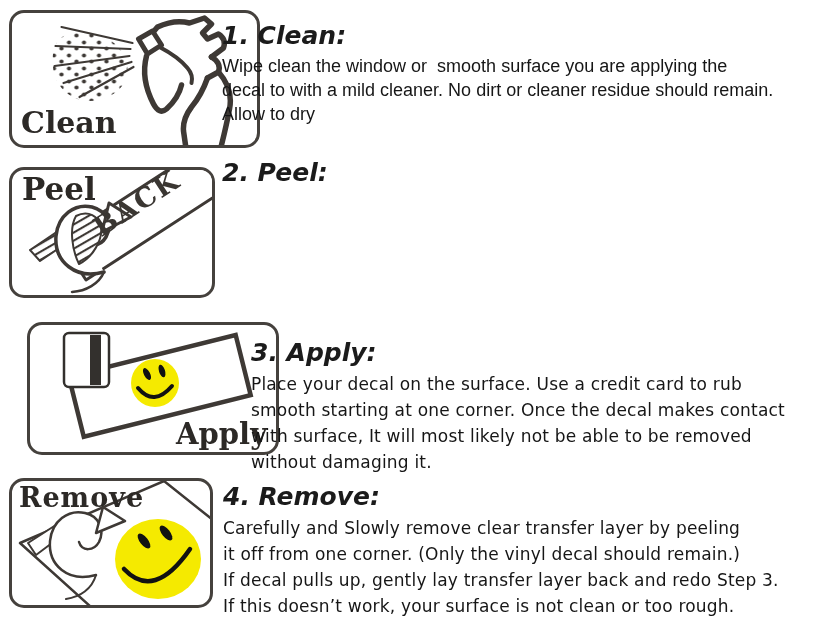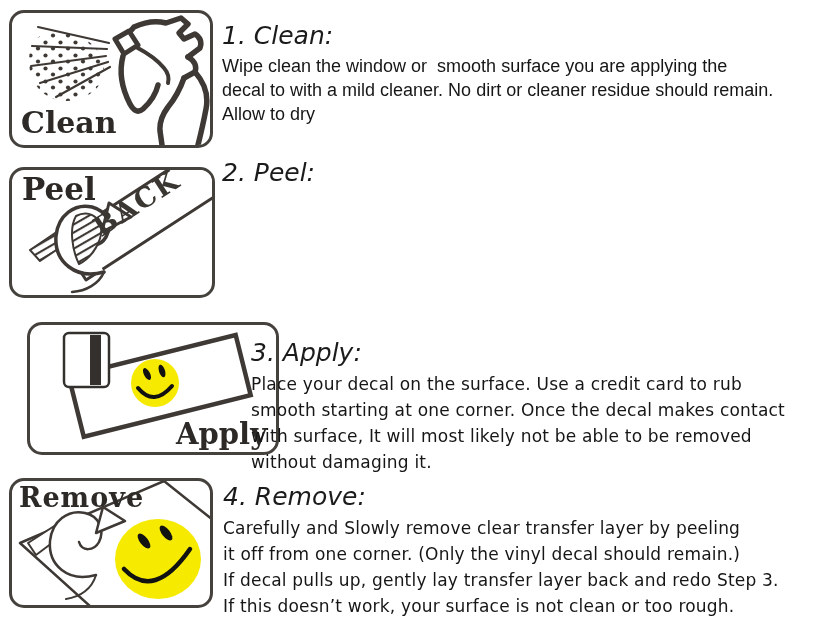--- a/index.html
+++ b/index.html
@@ -1,42 +1,42 @@
 <!DOCTYPE html>
 <html><head>
 <meta charset="utf-8">
 <style>
   html,body{margin:0;padding:0;background:#fff;}
   #page{position:relative;width:821px;height:618px;background:#fff;overflow:hidden;
         font-family:"Liberation Sans",sans-serif;}
 
   
   .panel{position:absolute;background:#fff;border:3px solid #45413d;border-radius:15px;overflow:hidden;}
-  #panel-clean {left:9px;top:10px;width:198px;height:132px;}
+  #panel-clean {left:9px;top:10px;width:198px;height:132px;padding-left:47px;}
   #panel-peel  {left:9px;top:167px;width:200px;height:125px;}
   #panel-apply {left:27px;top:322px;width:198px;height:127px;padding-left:48px;}
   #panel-remove{left:9px;top:478px;width:198px;height:124px;}
   .illus{position:absolute;left:0;top:0;width:100%;height:100%;}
 
   .plabel{position:absolute;font-family:"DejaVu Serif",serif;font-weight:bold;color:#2c2926;line-height:1;}
   #label-clean {left:9px;bottom:7px;font-size:30px;}
   #label-peel  {left:10px;top:4px;font-size:31px;}
   #label-back  {left:84px;top:46px;font-size:27px;letter-spacing:2px;transform:rotate(-33deg);
                 transform-origin:0 50%;color:#3a3632;}
   #label-apply {right:9px;bottom:3px;font-size:29px;}
   #label-remove{left:7px;top:3px;font-size:27px;letter-spacing:1px;}
 
   
   .text{position:absolute;}
   #text-clean {left:222px;top:20px;}
   #text-peel  {left:222px;top:157px;}
   #text-apply {left:219px;top:337px;margin-left:32px;}
   #text-remove{left:223px;top:481px;}
 
-  .heading{font-family:"DejaVu Sans",sans-serif;font-style:italic;font-weight:normal;
+  .heading{font-family:"DejaVu Sans",sans-serif;font-style:italic;font-weight:bold;
            font-size:25px;line-height:31px;margin:0 0 3px 0;color:#1b1b1b;}
   .body{margin:0;white-space:pre;color:#161616;}
   .body-1{font-family:"Liberation Sans",sans-serif;font-size:18px;line-height:24px;}
   .body-n{font-family:"DejaVu Sans",sans-serif;font-size:17px;line-height:26px;letter-spacing:0.2px;}
 </style>
 </head>
 <body>
 
 <div id="page">
 

